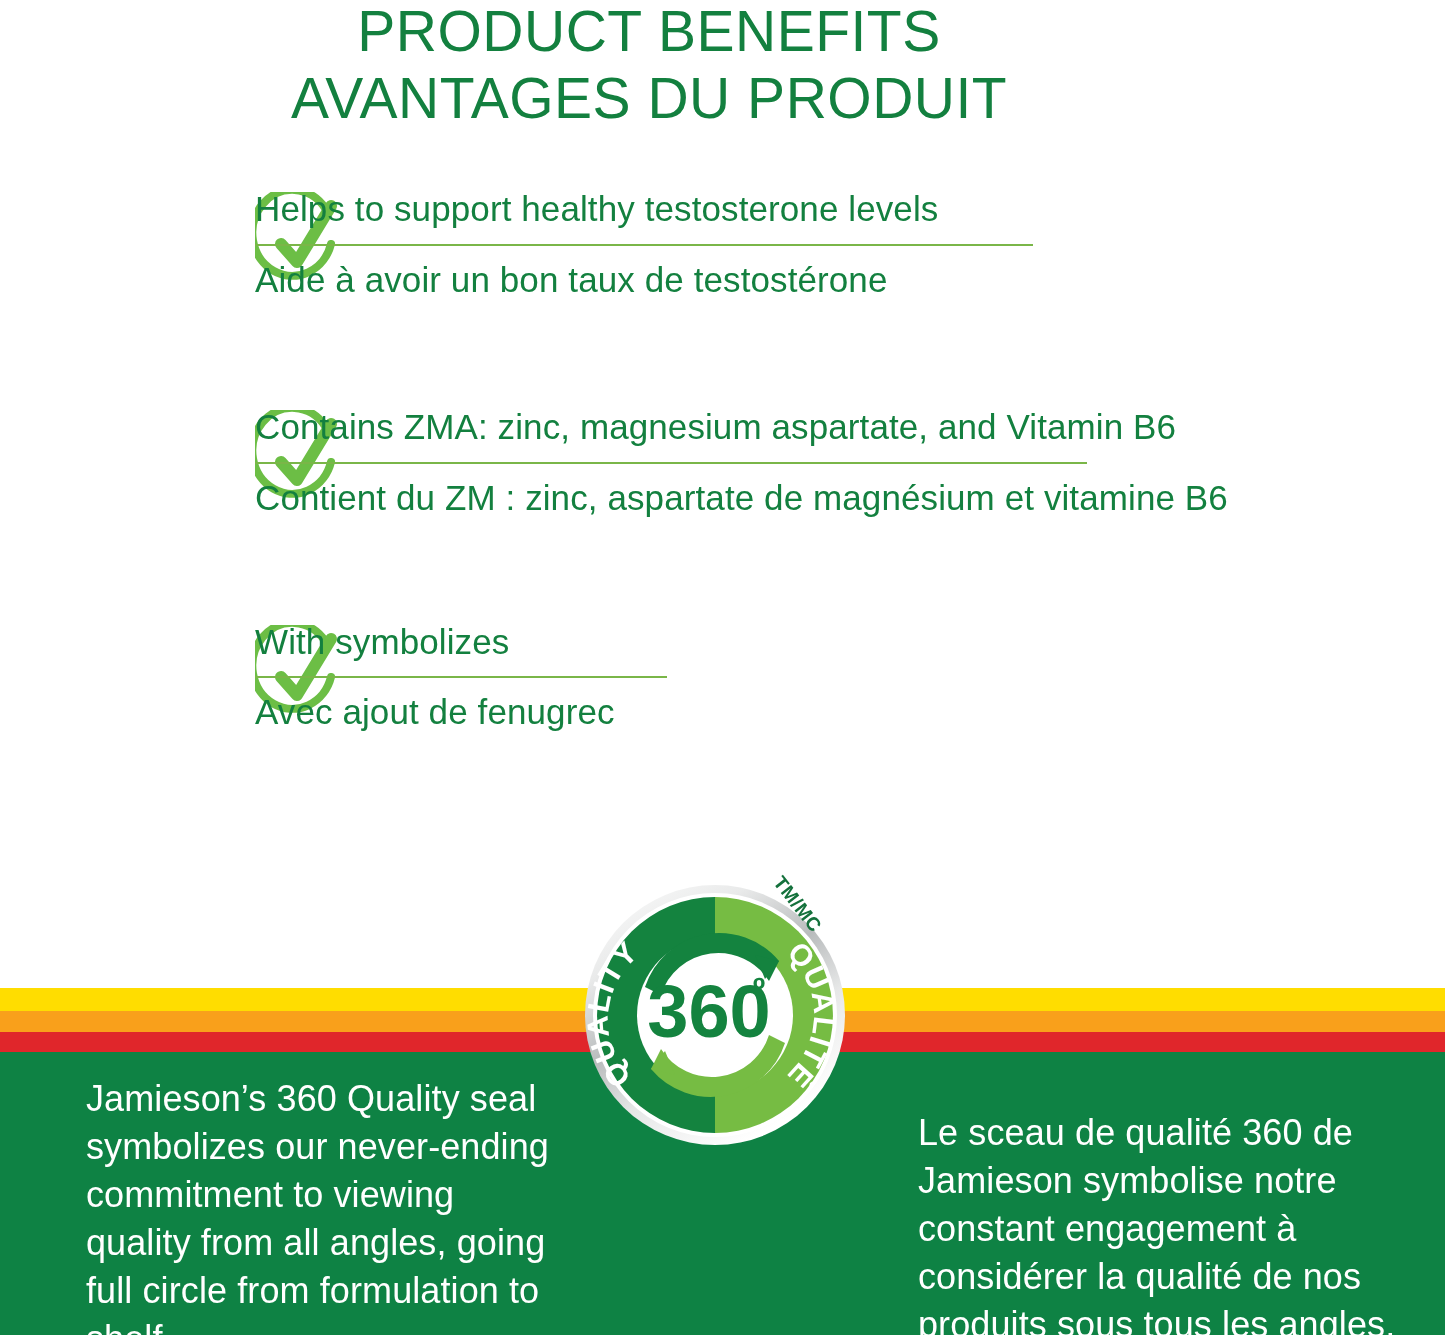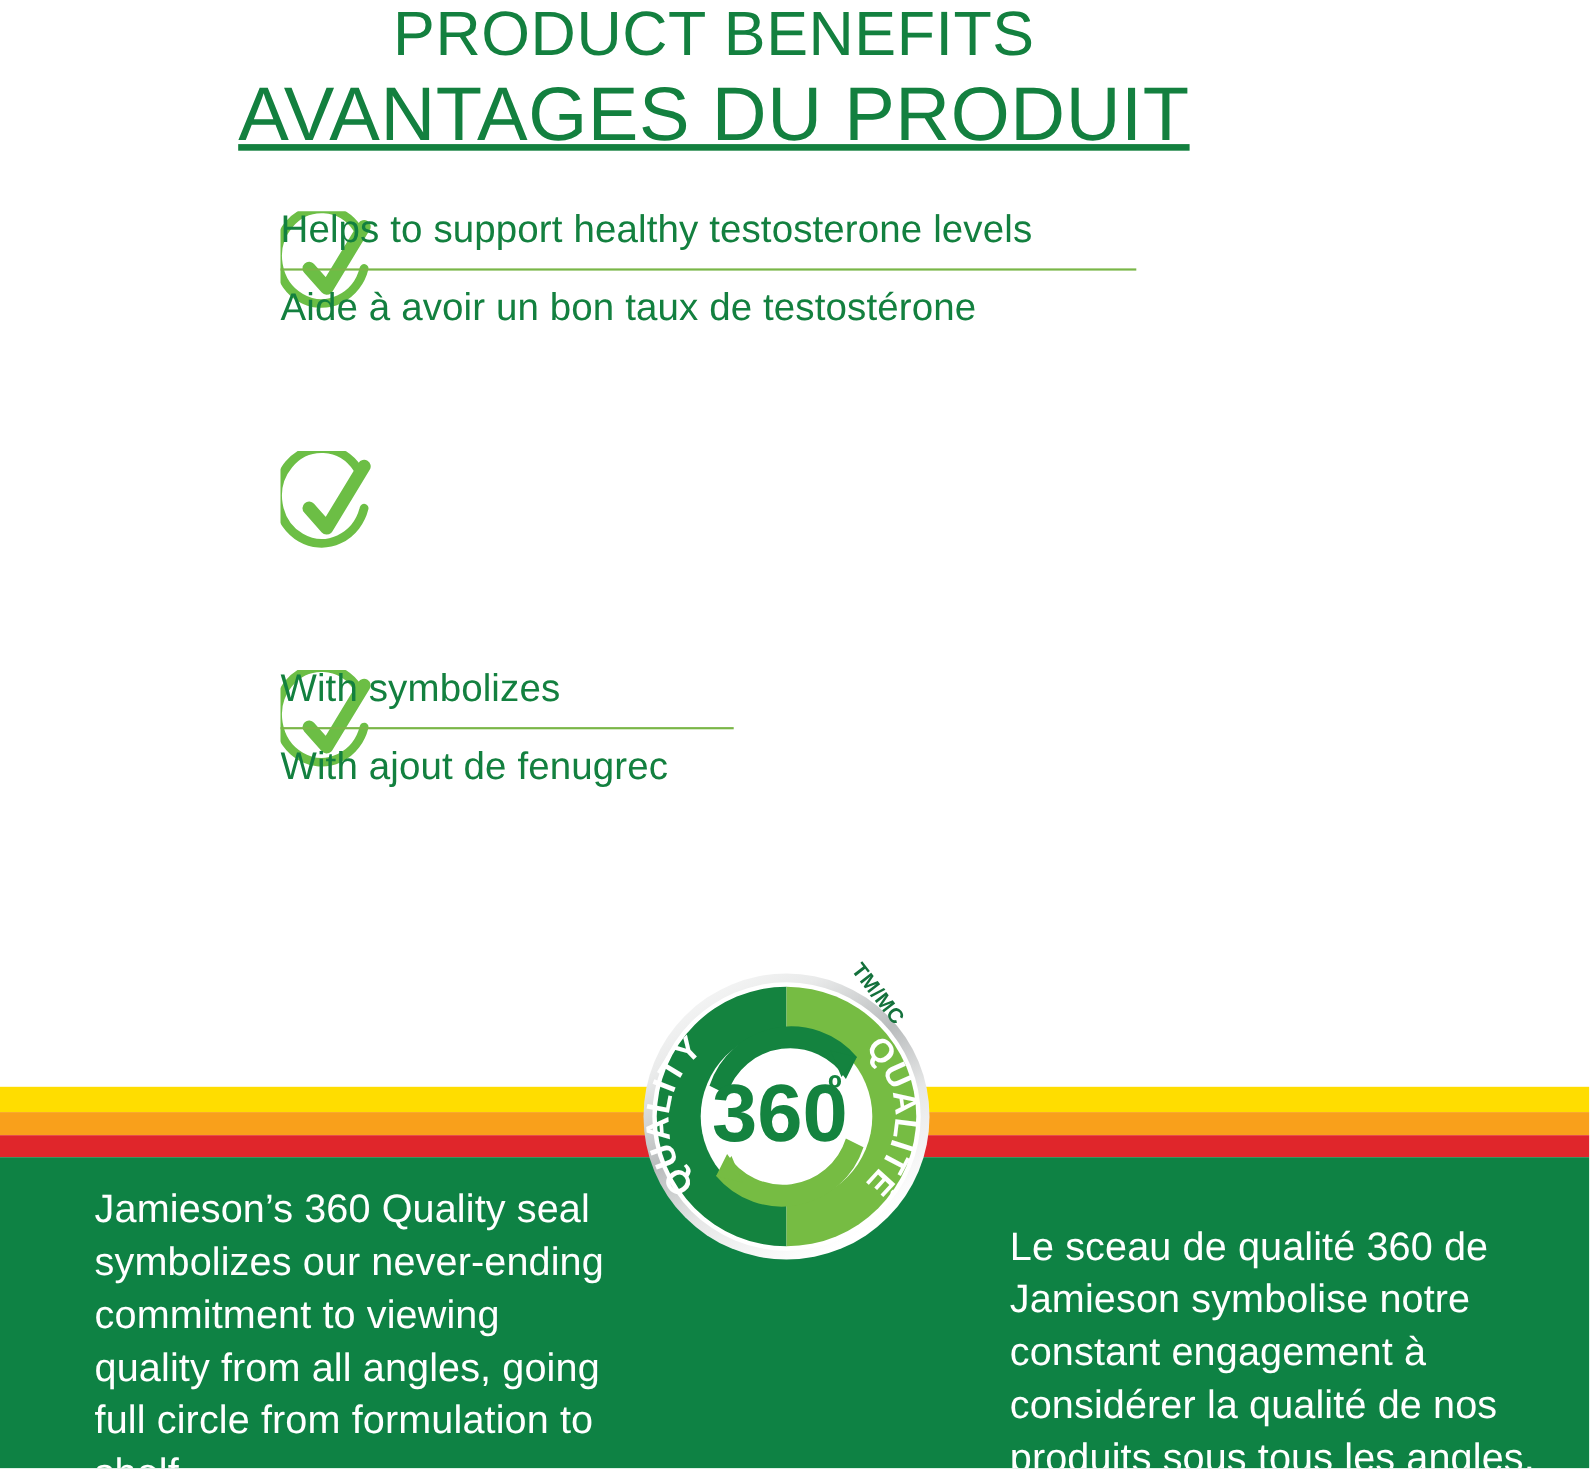--- a/index.html
+++ b/index.html
@@ -28,21 +28,21 @@
     text-align: center;
   }
   .title-line {
     color: #13803F;
     font-weight: normal;
     letter-spacing: 0.5px;
     line-height: 1.02;
     white-space: nowrap;
   }
   .title-line.l1 { font-size: 57px; padding-top: 2px; }
-  .title-line.l2 { font-size: 69px; padding-top: 9px; text-decoration: underline; }
+  .title-line.l2 { font-size: 57px; padding-top: 9px; }
 
   
   .benefits {
     position: absolute;
     top: 186px;
     left: 0;
     width: 1445px;
   }
   .benefit {
     position: relative;
@@ -152,33 +152,38 @@
       </div>
     </div>
 
     <div class="benefit b2">
       <div class="check-wrap">
         <svg class="check-icon" width="92" height="96" viewBox="0 0 92 96">
           <path d="M70 16 A40 43 0 1 0 76 52" fill="none" stroke="#6CBE45" stroke-width="8" stroke-linecap="round"></path>
           <path d="M26 52 L42 70 L76 14" fill="none" stroke="#6CBE45" stroke-width="12" stroke-linecap="round" stroke-linejoin="round"></path>
         </svg>
       </div>
+      <div class="btext">
+        <div class="ben-line ben-en">Contains ZMA: zinc, magnesium aspartate, and Vitamin B6</div>
+        <div class="ben-divider"></div>
+        <div class="ben-line ben-fr">Contient du ZM : zinc, aspartate de magnésium et vitamine B6</div>
+      </div>
     </div>
 
     <div class="benefit b3">
       <div class="check-wrap">
         <svg class="check-icon" width="92" height="96" viewBox="0 0 92 96">
           <path d="M70 16 A40 43 0 1 0 76 52" fill="none" stroke="#6CBE45" stroke-width="8" stroke-linecap="round"></path>
           <path d="M26 52 L42 70 L76 14" fill="none" stroke="#6CBE45" stroke-width="12" stroke-linecap="round" stroke-linejoin="round"></path>
         </svg>
       </div>
       <div class="btext">
         <div class="ben-line ben-en">With symbolizes</div>
         <div class="ben-divider"></div>
-        <div class="ben-line ben-fr">With ajout de fenugrec</div>
+        <div class="ben-line ben-fr">Avec ajout de fenugrec</div>
       </div>
     </div>
 
   </div>
 
   <div class="stripe stripe-yellow"></div>
   <div class="stripe stripe-orange"></div>
   <div class="stripe stripe-red"></div>
   <div class="stripe green-panel"></div>
 

